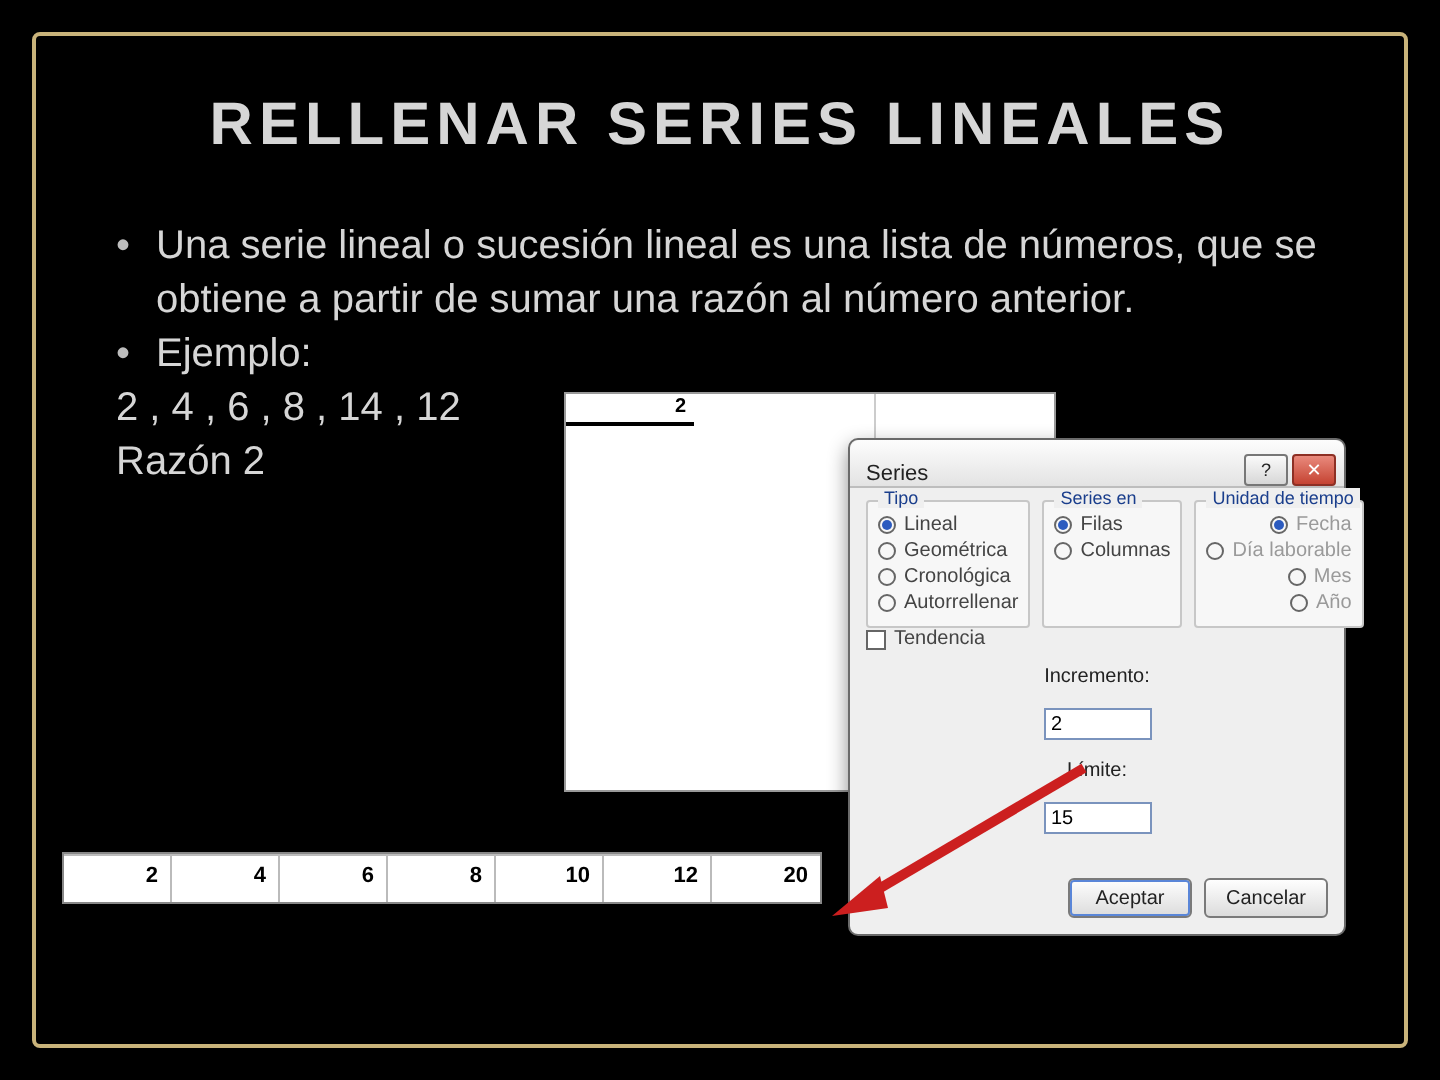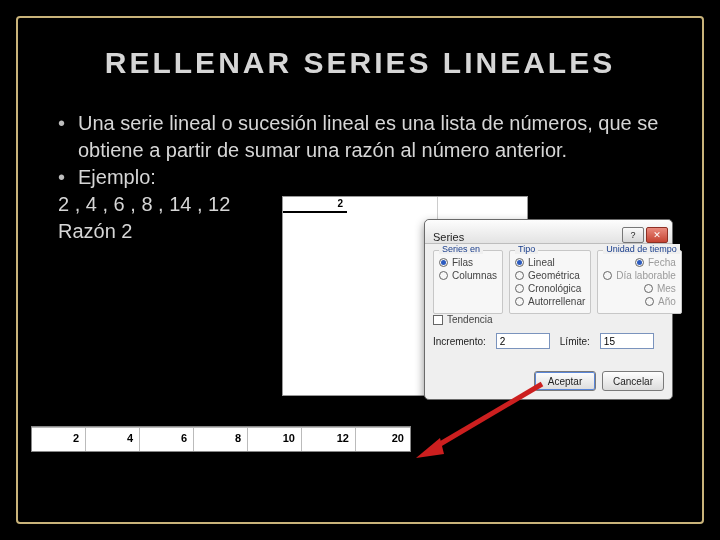--- a/index.html
+++ b/index.html
@@ -78,21 +78,21 @@
     position: relative; background:#f7f7f7;
   }
   .group > .glabel {
     position:absolute; top:-7px; left:5px; background:#efefef; padding:0 3px; font-size:9px; color:#1a3e8c;
   }
   .radio-row, .check-row { display:flex; align-items:center; gap:4px; margin:2px 0; white-space:nowrap; color:#444;}
   .radio { width:9px;height:9px;border:1px solid #666;border-radius:50%;display:inline-flex;align-items:center;justify-content:center;}
   .radio.sel::after{content:"";width:5px;height:5px;background:#2c5bbf;border-radius:50%;}
   .check { width:10px;height:10px;border:1px solid #666;background:#fff;display:inline-block;}
   .disabled { color:#9a9a9a;justify-content:flex-end; }
-  .inputs { display:flex; gap:10px; margin-top:8px; align-items:center;}
+  .inputs { display:flex; gap:10px; margin-top:8px; align-items:center;flex-direction:column;}
   .inputs label { font-size:10px; }
   .tinput {
     width: 54px; height:16px; border:1px solid #7a93bd; background:#fff; font-size:10px; padding:0 3px;
   }
   .dlg-actions {
     display:flex; justify-content:flex-end; gap:6px; margin-top:22px;
   }
   .btn {
     min-width:62px; height:20px; border:1px solid #7a7a7a; border-radius:3px;
     background:linear-gradient(#fefefe,#dcdcdc); font-size:10px;
@@ -153,48 +153,48 @@
       <div class="winbtn">
           <span>?</span>
         </div>
       <div class="winbtn close">
           <span>✕</span>
         </div>
     </div>
   </div>
   <div class="dlg-body">
     <div class="groups">
+      <div class="group" style="flex:0 0 82px">
+        <span class="glabel">Tipo</span>
+        <div class="radio-row">
+            <span class="radio sel"></span>
+            <span>Lineal</span>
+          </div>
+        <div class="radio-row">
+            <span class="radio"></span>
+            <span>Geométrica</span>
+          </div>
+        <div class="radio-row">
+            <span class="radio"></span>
+            <span>Cronológica</span>
+          </div>
+        <div class="radio-row">
+            <span class="radio"></span>
+            <span>Autorrellenar</span>
+          </div>
+      </div>
       <div class="group" style="flex:0 0 66px">
         <span class="glabel">Series en</span>
         <div class="radio-row">
             <span class="radio sel"></span>
             <span>Filas</span>
           </div>
         <div class="radio-row">
             <span class="radio"></span>
             <span>Columnas</span>
-          </div>
-      </div>
-      <div class="group" style="flex:0 0 82px">
-        <span class="glabel">Tipo</span>
-        <div class="radio-row">
-            <span class="radio sel"></span>
-            <span>Lineal</span>
-          </div>
-        <div class="radio-row">
-            <span class="radio"></span>
-            <span>Geométrica</span>
-          </div>
-        <div class="radio-row">
-            <span class="radio"></span>
-            <span>Cronológica</span>
-          </div>
-        <div class="radio-row">
-            <span class="radio"></span>
-            <span>Autorrellenar</span>
           </div>
       </div>
       <div class="group">
         <span class="glabel">Unidad de tiempo</span>
         <div class="radio-row disabled">
             <span class="radio sel"></span>
             <span>Fecha</span>
           </div>
         <div class="radio-row disabled">
             <span class="radio"></span>

